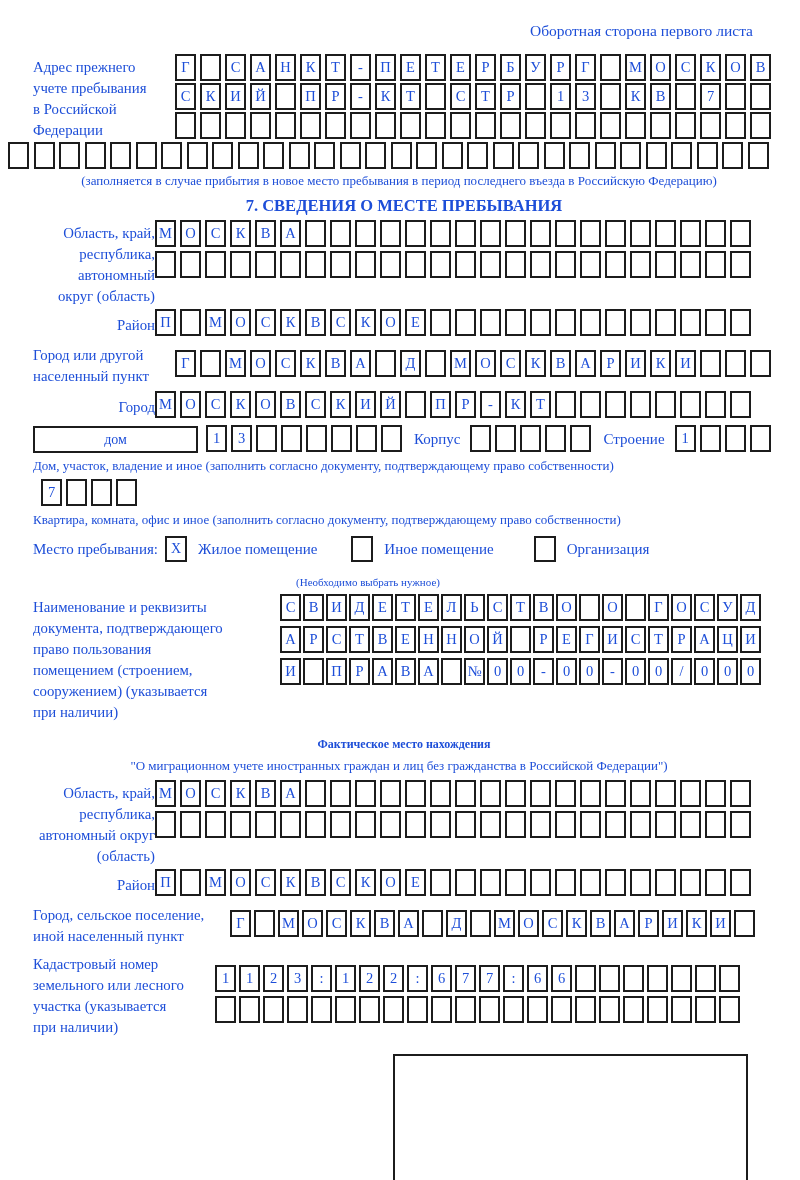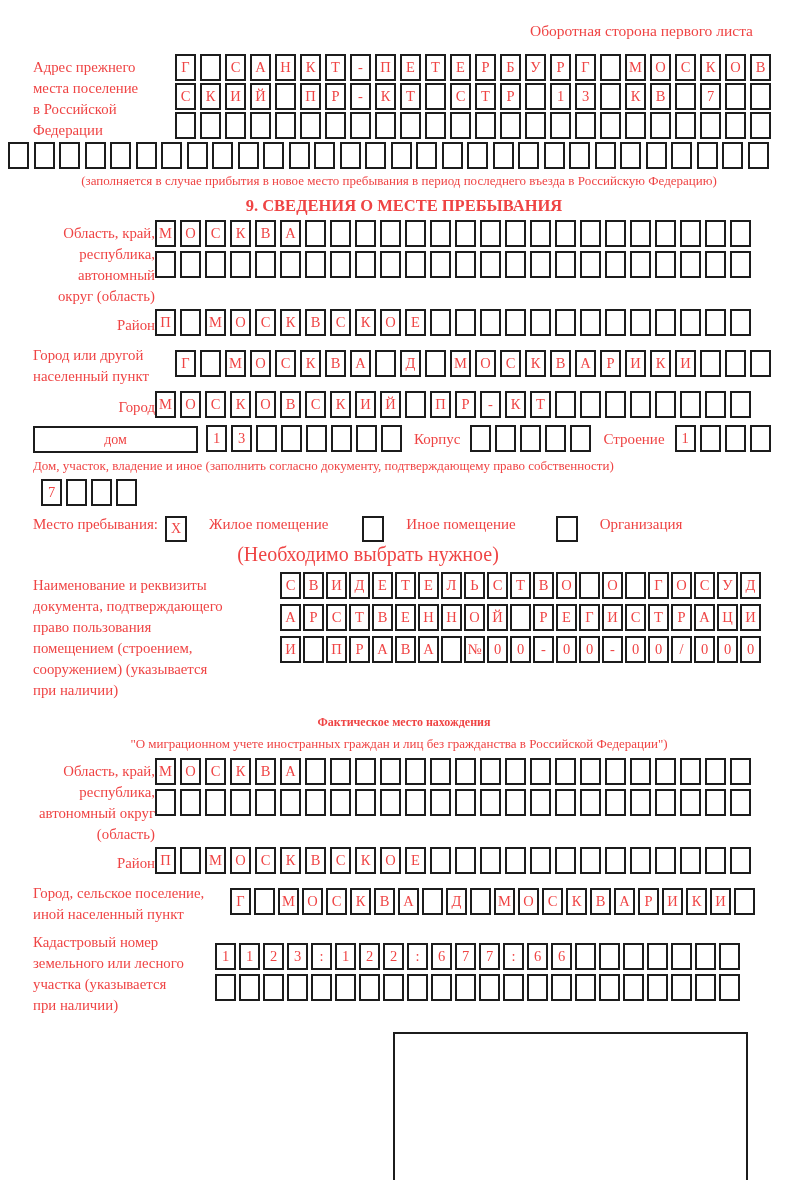--- a/index.html
+++ b/index.html
@@ -2,21 +2,21 @@
 <html><head>
 <meta charset="utf-8">
 <style>
   html,body{margin:0;padding:0;background:#fff;}
   #page{
     position:relative;
     width:800px;height:1180px;
     box-sizing:border-box;
     padding:14px 25px 0 33px;
     background:#fff;
-    color:#ef4444;
+    color:#1d4ed8;
     font-family:"Liberation Serif", serif;
     font-size:15px;
     overflow:hidden;
   }
   .hdr{ text-align:right; font-size:15.5px; margin:8px 22px 14px 0; }
 
   .field{ display:flex; align-items:flex-start; margin-top:4px; }
   .field.vcenter{ align-items:center; }
   .label{
     flex-shrink:0;
@@ -49,47 +49,47 @@
   .house-row{ display:flex; align-items:center; margin-top:5px; }
   .wide-box{
     height:23px; border:2px solid #1c1c1c;
     display:flex;align-items:center;justify-content:center;
     font-size:14px; flex-shrink:0; background:#fff;
   }
   .bw165{width:161px;} .bw200{width:198px;}
   .inline-label{ margin:0 10px 0 12px; font-size:15px; white-space:nowrap; }
   .ml8{ margin-left:8px; }
 
-  .stay-row{ display:flex; align-items:flex-start; margin-top:8px; }
+  .stay-row{ display:flex; align-items:center; margin-top:8px; }
   .stay-label{ font-size:15px; }
   .checkbox{
     width:18px;height:22px;border:2px solid #1c1c1c;
     display:flex;align-items:center;justify-content:center;
     font-size:14px; margin-left:7px; flex-shrink:0; background:#fff;
   }
-  .opt-label{ margin-left:22px; font-size:15px; white-space:nowrap; }
+  .opt-label{ margin-left:11px; font-size:15px; white-space:nowrap; }
   .sp1{ margin-left:7px; } .sp2{ margin-left:34px; } .sp3{ margin-left:40px; }
-  .choose-note{ font-size:20px; margin-left:200px; width:270px; text-align:center; margin-top:1px; }
+  .choose-note{ font-size:11px; margin-left:200px; width:270px; text-align:center; margin-top:14px; }
 
   .stamp-box{
     margin-left:360px; margin-top:16px;
     width:351px; height:171px;
     border:2px solid #1c1c1c; background:#fff;
   }
 </style>
 </head>
 <body>
 
 <div id="page">
 
   <div class="hdr">Оборотная сторона первого листа</div>
 
   <div class="field">
     <div class="label w140">Адрес прежнего
-места поселение
+учете пребывания
 в Российской
 Федерации</div>
     <div class="cells-col">
       <div class="cell-row">
           <div class="cell">Г</div>
           <div class="cell"></div>
           <div class="cell">С</div>
           <div class="cell">А</div>
           <div class="cell">Н</div>
           <div class="cell">К</div>
@@ -193,21 +193,21 @@
       <div class="cell"></div>
       <div class="cell"></div>
       <div class="cell"></div>
       <div class="cell"></div>
       <div class="cell"></div>
       <div class="cell"></div>
       <div class="cell"></div>
     </div>
   <div class="note center">(заполняется в случае прибытия в новое место пребывания в период последнего въезда в Российскую Федерацию)</div>
 
-  <div class="sec-title">9. СВЕДЕНИЯ О МЕСТЕ ПРЕБЫВАНИЯ</div>
+  <div class="sec-title">7. СВЕДЕНИЯ О МЕСТЕ ПРЕБЫВАНИЯ</div>
 
   <div class="field">
     <div class="label w120">Область, край,
 республика,
 автономный
 округ (область)</div>
     <div class="cells-col">
       <div class="cell-row" style="margin-bottom:4px">
           <div class="cell">М</div>
           <div class="cell">О</div>
@@ -385,20 +385,21 @@
   <div class="note">Дом, участок, владение и иное (заполнить согласно документу, подтверждающему право собственности)</div>
 
   <div class="house-row">
     <div class="cell-row ml8">
         <div class="cell">7</div>
         <div class="cell"></div>
         <div class="cell"></div>
         <div class="cell"></div>
       </div>
   </div>
+  <div class="note">Квартира, комната, офис и иное (заполнить согласно документу, подтверждающему право собственности)</div>
 
   <div class="stay-row">
     <span class="stay-label">Место пребывания:</span>
     <span class="checkbox sp1">X</span>
     <span class="opt-label">Жилое помещение</span>
     <span class="checkbox sp2"></span>
     <span class="opt-label">Иное помещение</span>
     <span class="checkbox sp3"></span>
     <span class="opt-label">Организация</span>
   </div>

